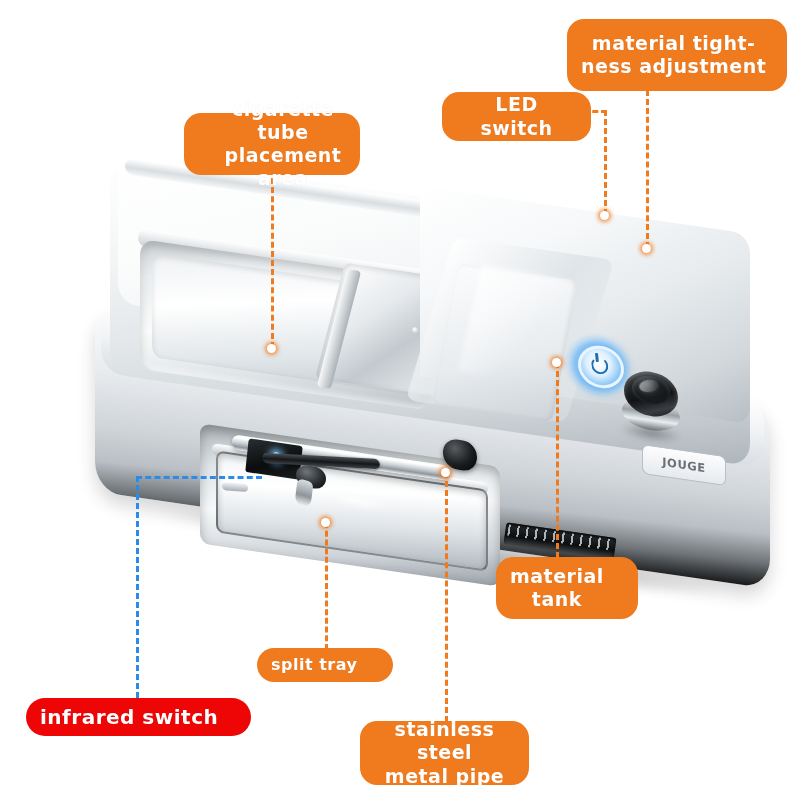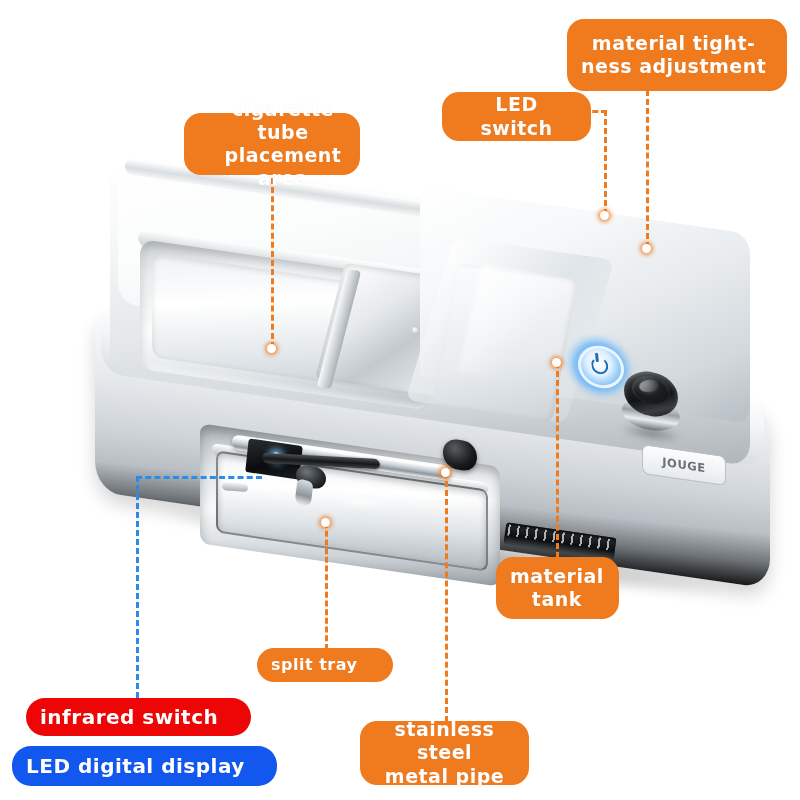--- a/index.html
+++ b/index.html
@@ -401,35 +401,32 @@
 
   <div class="badge orange" style="left:442px;top:92px;width:149px;height:49px;font-size:19px;">
     <span>LED switch</span>
   </div>
 
   <div class="badge orange" style="left:567px;top:19px;width:220px;height:72px;font-size:19px;">
     <span>material tight-
 ness adjustment</span>
   </div>
 
-  <div class="badge orange" style="left:496px;top:557px;width:123px;height:62px;font-size:19px;">
+  <div class="badge orange" style="left:496px;top:557px;width:142px;height:62px;font-size:19px;">
     <span>material
 tank</span>
   </div>
 
   <div class="badge orange" style="left:257px;top:648px;width:136px;height:34px;font-size:16px;">
     <span>split tray</span>
   </div>
 
   <div class="badge orange" style="left:360px;top:721px;width:169px;height:64px;font-size:19px;">
     <span>stainless steel
 metal pipe</span>
   </div>
 
   <div class="badge red" style="left:26px;top:698px;width:225px;height:38px;font-size:20px;">
     <span>infrared switch</span>
   </div>
 
-  <div class="badge blue" style="left:12px;top:746px;width:265px;height:40px;font-size:20px;">
-    <span>LED digital display</span>
-  </div>
 
 </div>
 
 </body></html>

